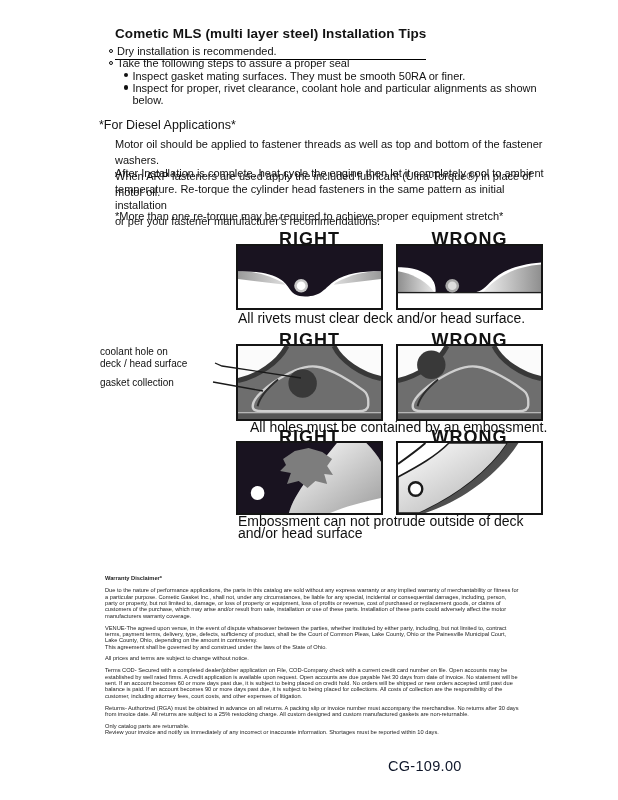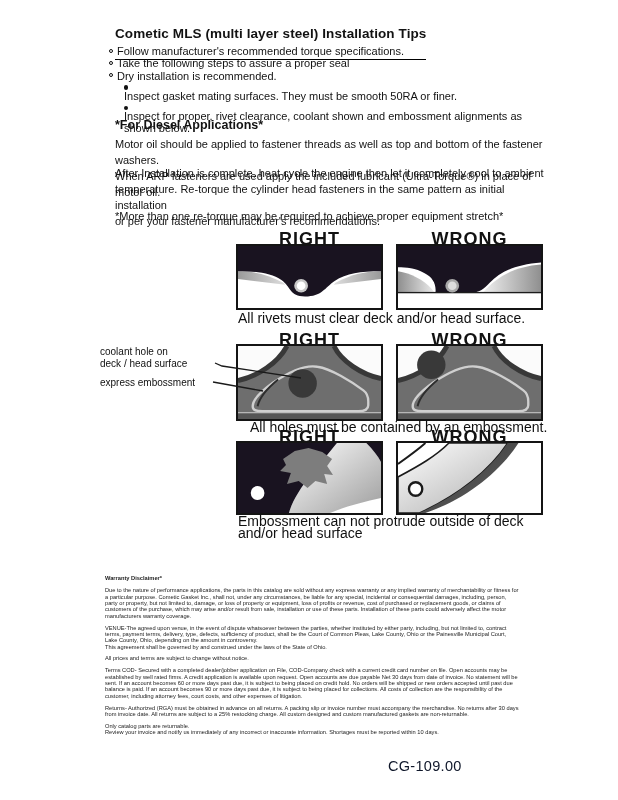--- a/index.html
+++ b/index.html
@@ -5,27 +5,27 @@
   * { margin:0; padding:0; box-sizing:border-box; }
   html,body { width:618px; height:800px; background:#ffffff; }
   body { font-family:"Liberation Sans", sans-serif; color:#121212; position:relative; overflow:hidden; }
   .abs { position:absolute; }
 
   .page-title { left:115px; top:26px; font-size:13.5px; font-weight:bold;
                 border-bottom:1.6px solid #000; padding-bottom:18px; letter-spacing:0.1px; }
 
   .tips { left:109px; top:45px; width:440px; font-size:11px; line-height:12.3px; }
   .tip-row { display:flex; align-items:flex-start; }
-  .tip-row.sub { padding-left:15px;flex-direction:column; }
+  .tip-row.sub { padding-left:15px; }
   .marker-circle { width:4px; height:4px; border:1px solid #111; border-radius:50%;
                    margin:3.5px 4px 0 0; flex:0 0 auto; }
   .marker-dot { width:4.4px; height:4.4px; background:#111; border-radius:50%;
                 margin:3.5px 4px 0 0; flex:0 0 auto; }
 
-  .diesel-heading { left:115px; top:118px; font-size:12.5px; font-weight:bold; }
+  .diesel-heading { left:99px; top:118px; font-size:12.5px; font-weight:normal; }
   .para { white-space:pre-line; font-size:11px; line-height:16px; width:440px; }
   .p1 { left:115px; top:136px; }
   .p2 { left:115px; top:165px; }
   .p3 { left:115px; top:208px; }
 
   .rw-label { width:147px; text-align:center; font-size:18px; font-weight:bold; letter-spacing:1px; }
   .dbox { width:147px; border:2px solid #141414; background:#fff; overflow:hidden; }
   .dbox svg { display:block; width:100%; height:100%; }
   .caption { font-size:14px; line-height:12px; white-space:pre-line; color:#101010; }
 
@@ -41,37 +41,33 @@
   .page-number { left:388px; top:758px; font-size:14.5px; color:#0f172a; letter-spacing:0.3px; }
 </style>
 </head>
 <body>
 
 <h1 class="abs page-title">Cometic MLS (multi layer steel) Installation Tips</h1>
 
 <div class="abs tips">
   <div class="tip-row">
     <span class="marker-circle"></span>
-    <span>Follow manufacturer's recommended torque specifications.</span>
+    <span>Dry installation is recommended.</span>
   </div>
   <div class="tip-row">
     <span class="marker-circle"></span>
     <span>Take the following steps to assure a proper seal</span>
   </div>
-  <div class="tip-row">
-    <span class="marker-circle"></span>
-    <span>Dry installation is recommended.</span>
-  </div>
   <div class="tip-row sub">
     <span class="marker-dot"></span>
     <span>Inspect gasket mating surfaces.  They must be smooth 50RA or finer.</span>
   </div>
   <div class="tip-row sub">
     <span class="marker-dot"></span>
-    <span>Inspect for proper, rivet clearance, coolant shown and embossment alignments as shown below.</span>
+    <span>Inspect for proper, rivet clearance, coolant hole and particular alignments as shown below.</span>
   </div>
 </div>
 
 <h2 class="abs diesel-heading">*For Diesel Applications*</h2>
 <p class="abs para p1">Motor oil should be applied to fastener threads as well as top and bottom of the fastener washers.
 When ARP fasteners are used apply the included lubricant (Ultra-Torque®) in place of motor oil.</p>
 <p class="abs para p2">After Installation is complete, heat cycle the engine then let it completely cool to ambient
 temperature. Re-torque the cylinder head fasteners in the same pattern as initial installation
 or per your fastener manufacturer's recommendations.</p>
 <p class="abs para p3">*More than one re-torque may be required to achieve proper equipment stretch*</p>
@@ -122,21 +118,21 @@
   </svg>
 </div>
 
 <div class="abs caption" style="left:238px; top:312px;">All rivets must clear deck and/or head surface.</div>
 
 <div class="abs rw-label" style="left:236px; top:330px;">RIGHT</div>
 <div class="abs rw-label" style="left:396px; top:330px;">WRONG</div>
 
 <div class="abs callout" style="top:346px;">coolant hole on
 deck / head surface</div>
-<div class="abs callout" style="top:377px;">express embossment</div>
+<div class="abs callout" style="top:377px;">gasket collection</div>
 
 <div class="abs dbox" style="left:236px; top:344px; height:77px;">
   <svg viewBox="0 0 146 74" preserveAspectRatio="none">
     <rect width="146" height="74" fill="#6e6e6e"></rect>
     <path d="M0,0 H50 C41,17 20,31 0,35 Z" fill="#fbfbfb"></path>
     <path d="M50,0 C41,17 20,31 0,35" stroke="#383838" stroke-width="5" fill="none"></path>
     <path d="M146,0 H98 C105,15 126,29 146,33 Z" fill="#fbfbfb"></path>
     <path d="M98,0 C105,15 126,29 146,33" stroke="#383838" stroke-width="5" fill="none"></path>
     <rect y="67" width="146" height="1.4" fill="#bdbdbd"></rect>
     <rect y="68.4" width="146" height="5.6" fill="#555555"></rect>

